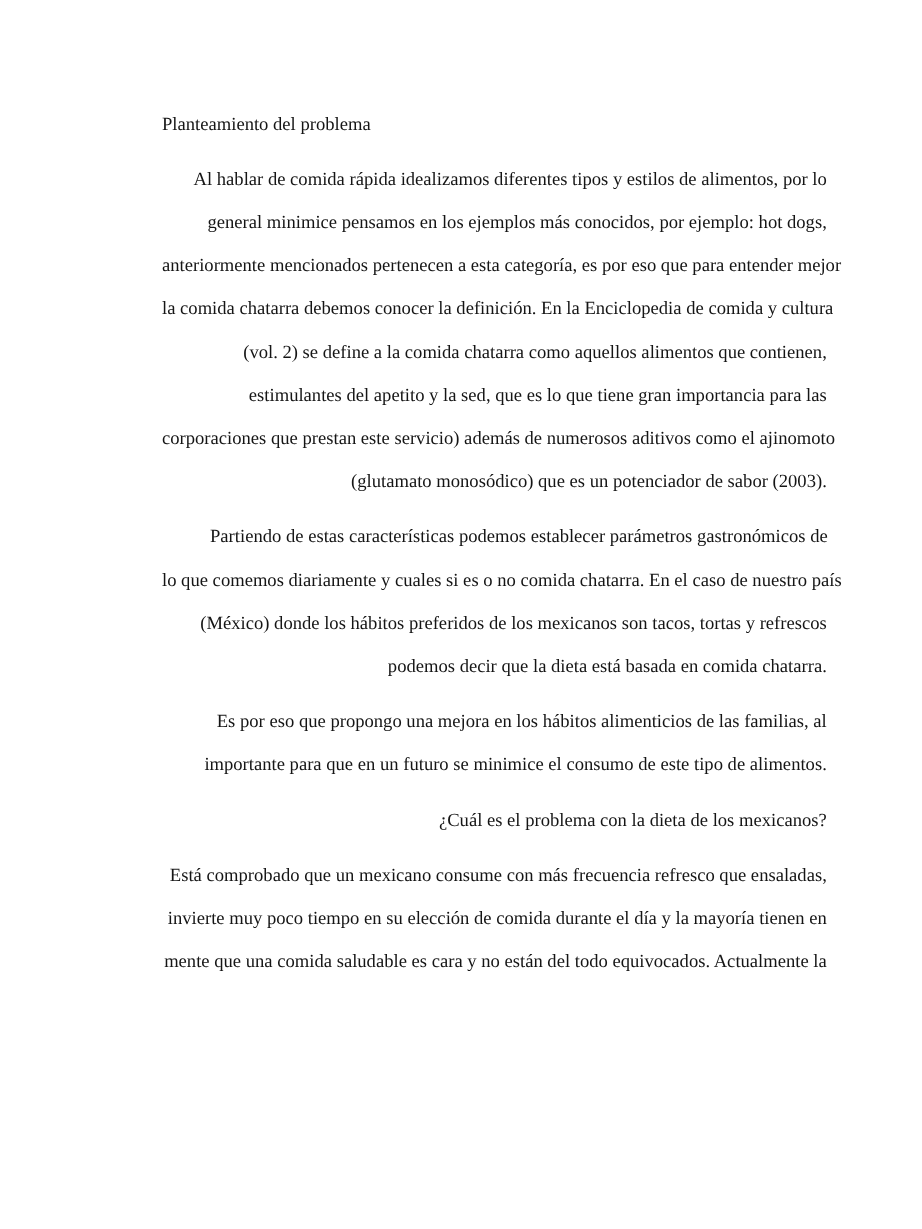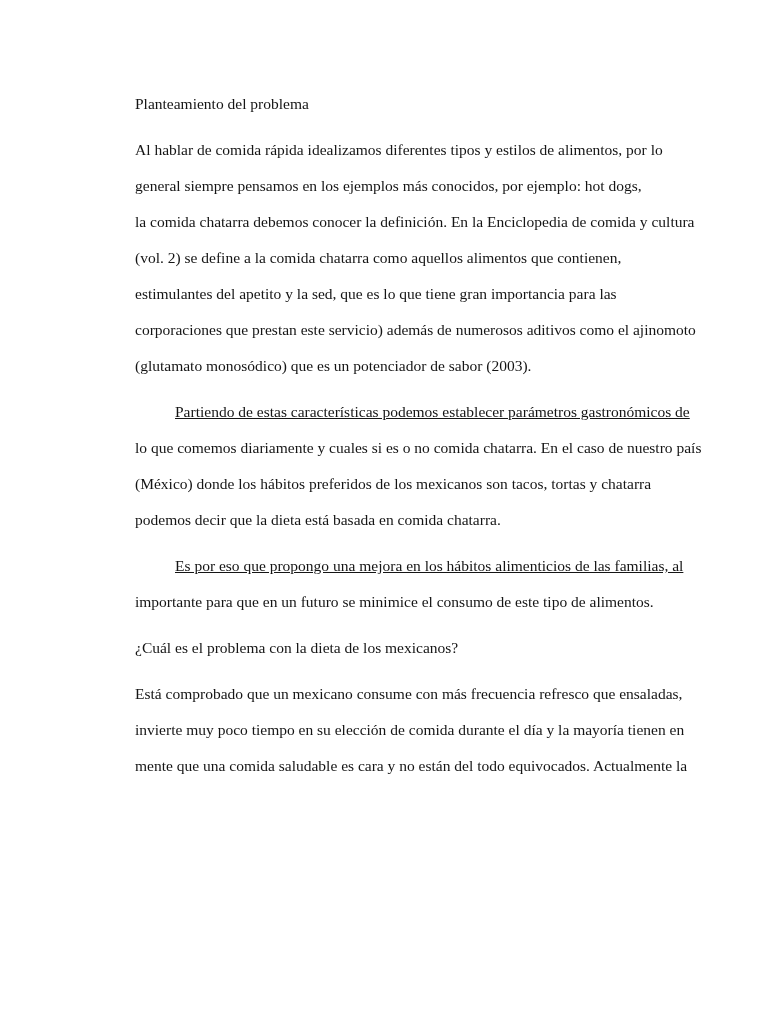--- a/index.html
+++ b/index.html
@@ -20,54 +20,55 @@
   .content {
     padding: 86px 105px 0 105px;
     width: 558px;
   }
   .title-line {
     font-size: 15.5px;
     line-height: 36px;
     white-space: nowrap;
   }
   .para {
-    margin: 10px 16px 0 0;
+    margin: 10px 4px 0 0;
+    text-align: right;
   }
   .line {
     font-size: 15.5px;
     line-height: 36px;
     white-space: nowrap;
   }
   .first-indent {
     padding-left: 40px;
-    text-decoration: underline;
   }
 </style>
 </head>
 <body>
 
 <div class="page">
   <div class="content">
 
     <div class="title-line">Planteamiento del problema</div>
 
     <div class="para">
       <div class="line">Al hablar de comida rápida idealizamos diferentes tipos y estilos de alimentos, por lo</div>
-      <div class="line">general siempre pensamos en los ejemplos más conocidos, por ejemplo: hot dogs,</div>
+      <div class="line">general minimice pensamos en los ejemplos más conocidos, por ejemplo: hot dogs,</div>
+      <div class="line">anteriormente mencionados pertenecen a esta categoría, es por eso que para entender mejor</div>
       <div class="line">la comida chatarra debemos conocer la definición. En la Enciclopedia de comida y cultura</div>
       <div class="line">(vol. 2) se define a la comida chatarra como aquellos alimentos que contienen,</div>
       <div class="line">estimulantes del apetito y la sed, que es lo que tiene gran importancia para las</div>
       <div class="line">corporaciones que prestan este servicio) además de numerosos aditivos como el ajinomoto</div>
       <div class="line">(glutamato monosódico) que es un potenciador de sabor (2003).</div>
     </div>
 
     <div class="para">
       <div class="line first-indent">Partiendo de estas características podemos establecer parámetros gastronómicos de</div>
       <div class="line">lo que comemos diariamente y cuales si es o no comida chatarra. En el caso de nuestro país</div>
-      <div class="line">(México) donde los hábitos preferidos de los mexicanos son tacos, tortas y chatarra</div>
+      <div class="line">(México) donde los hábitos preferidos de los mexicanos son tacos, tortas y refrescos</div>
       <div class="line">podemos decir que la dieta está basada en comida chatarra.</div>
     </div>
 
     <div class="para">
       <div class="line first-indent">Es por eso que propongo una mejora en los hábitos alimenticios de las familias, al</div>
       <div class="line">importante para que en un futuro se minimice el consumo de este tipo de alimentos.</div>
     </div>
 
     <div class="para">
       <div class="line">¿Cuál es el problema con la dieta de los mexicanos?</div>

